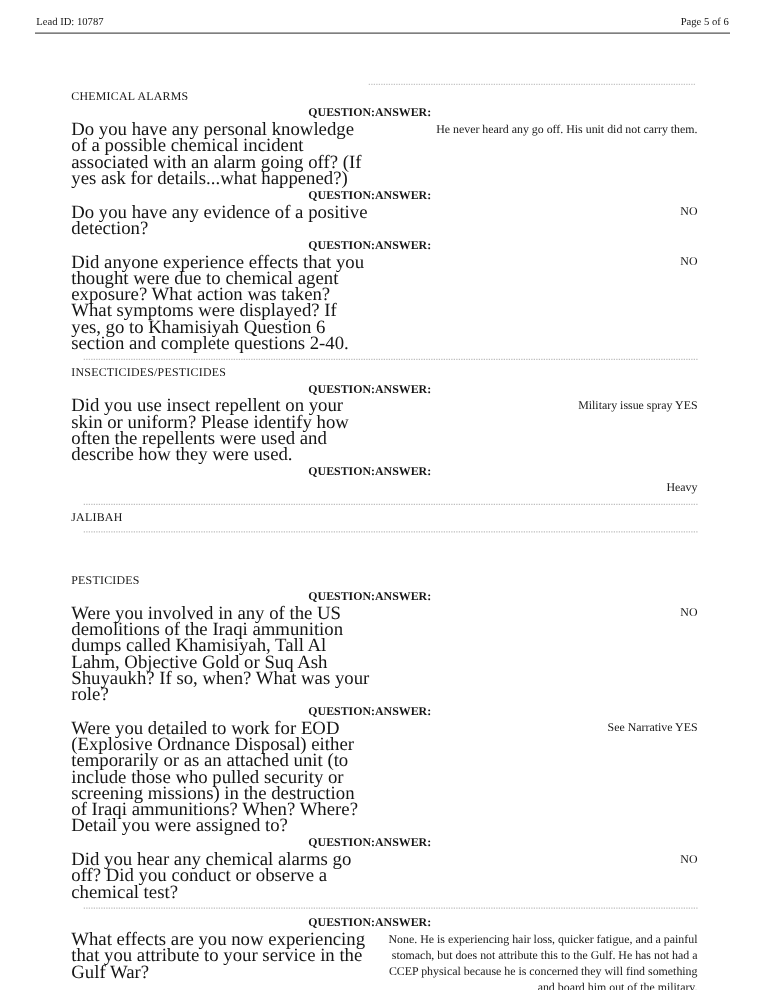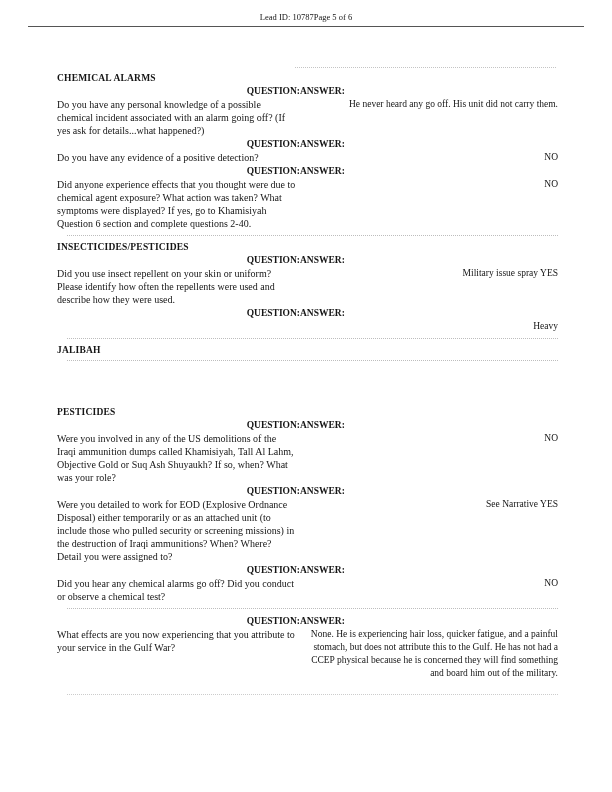--- a/index.html
+++ b/index.html
@@ -13,21 +13,21 @@
     position: relative;
     width: 612px;
     height: 792px;
     background: #ffffff;
     margin: 0 auto;
     padding: 12px 28px 0 28px;
     overflow: hidden;
   }
   .header {
     display: flex;
-    justify-content: center;
+    justify-content: space-between;
     align-items: flex-end;
     font-size: 8.5px;
     padding: 0 1px 4px 1px;
   }
   .header-rule {
     border: none;
     border-top: 1px solid #555;
     height: 0;
   }
   .content {
@@ -39,44 +39,44 @@
     border-top: 1px dotted #c4c4c4;
     margin: 0 4px 5px 238px;
   }
   .section { margin-bottom: 6px; }
   .section::after {
     content: "";
     display: block;
     border-top: 1px dotted #bdbdbd;
     margin: 5px 2px 6px 10px;
   }
-  .section[data-key="jalibah"] { margin-bottom: 46px; }
+  .section[data-key="jalibah"] { margin-bottom: 34px; }
   .section[data-key="medical"]::after { margin-top: 14px; border-top-color: #cccccc; }
   .section-title {
     font-size: 9.5px;
-    font-weight: bold;
+    font-weight: normal;
     letter-spacing: 0.2px;
     margin-bottom: 2px;
   }
   .qa {
     display: grid;
     grid-template-columns: 243px 1fr;
     grid-template-rows: auto auto;
     margin-bottom: 1px;
   }
   .label {
     font-size: 9.5px;
     font-weight: bold;
     line-height: 13px;
   }
   .q-label { grid-column: 1; grid-row: 1; padding-left: 7px; text-align: right; }
   .a-label { grid-column: 2; grid-row: 1; }
   .q-text {
     grid-column: 1; grid-row: 2;
-    font-size: 10px;
+    font-size: 15px;
     line-height: 13px;
     padding-right: 4px;
   }
   .a-text {
     grid-column: 2; grid-row: 2;
     font-size: 9.5px;
     line-height: 13px;
     padding-right: 2px;
     text-align: right;
   }

